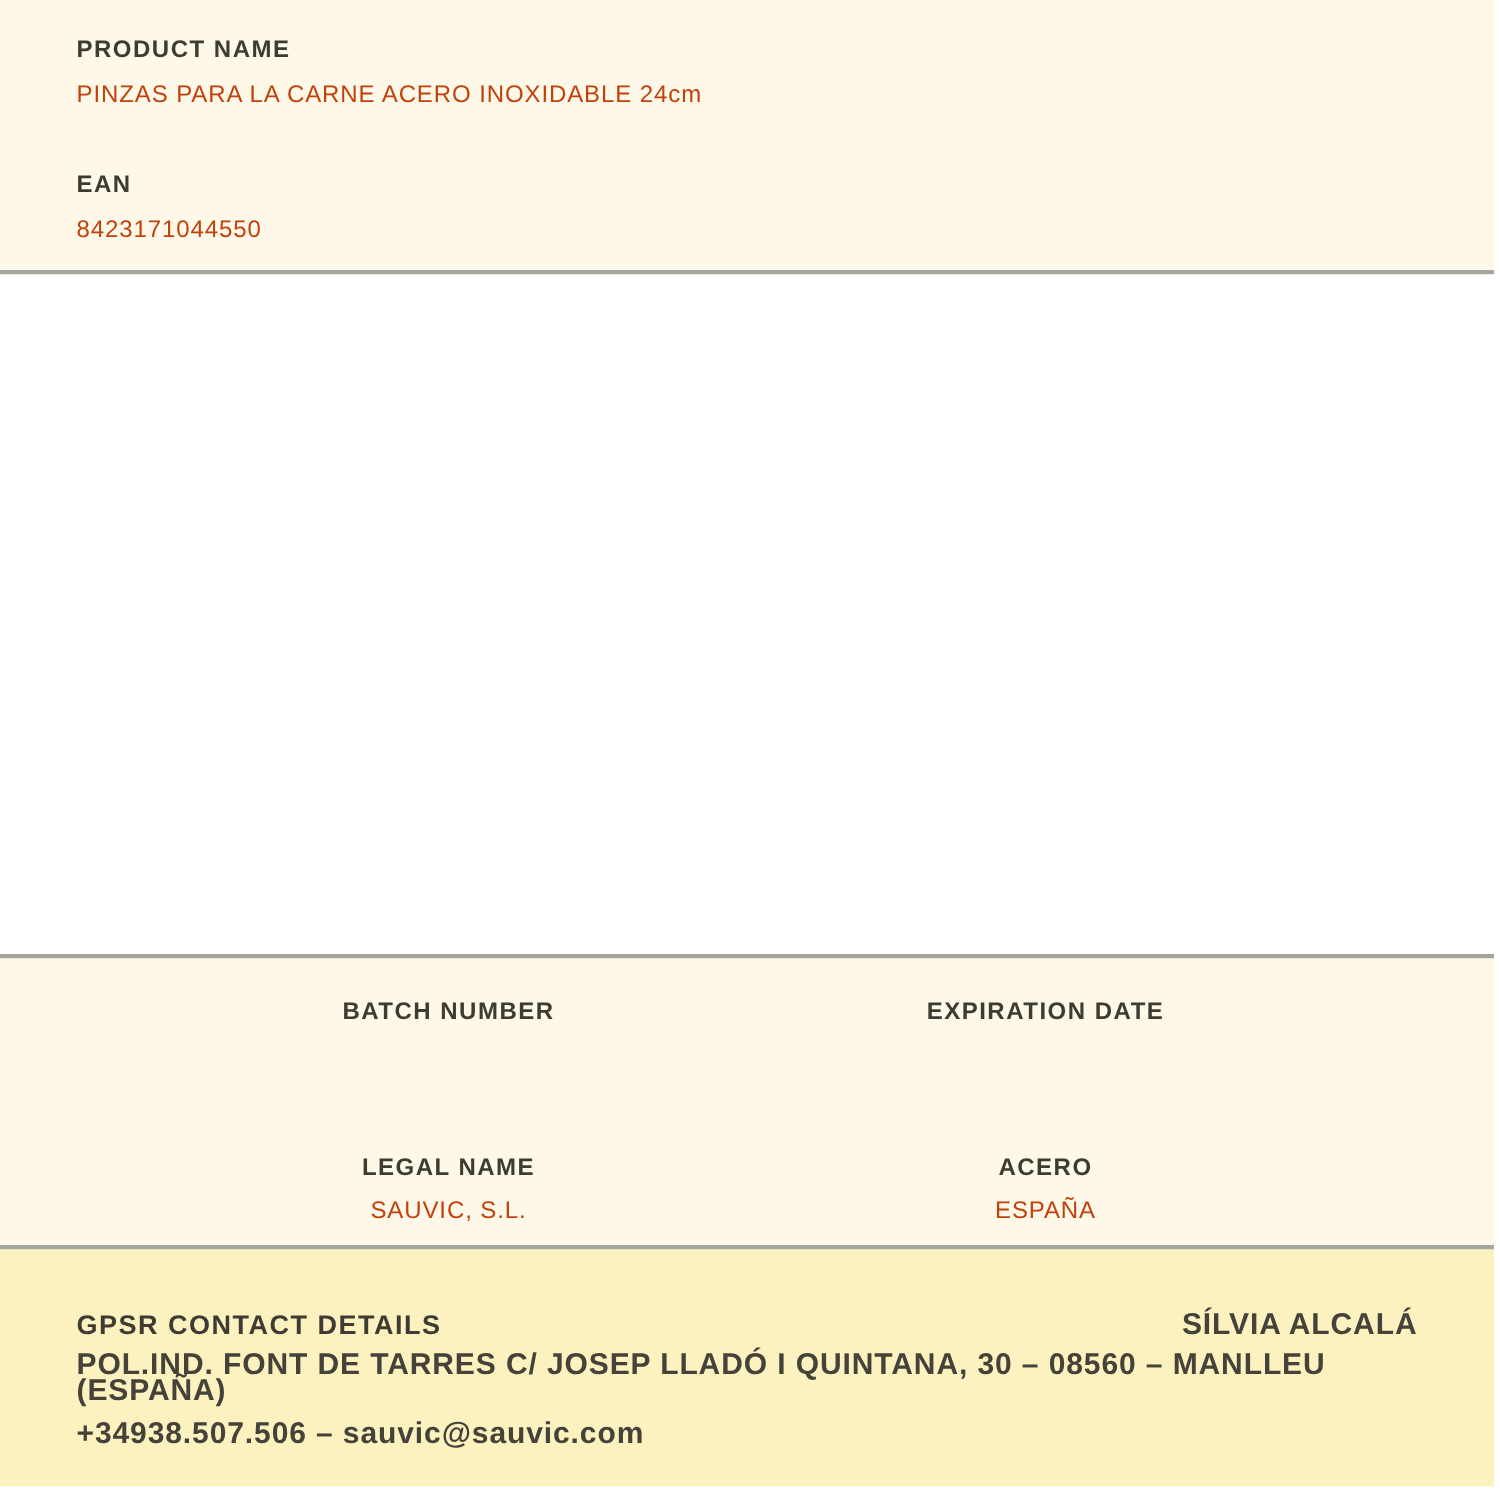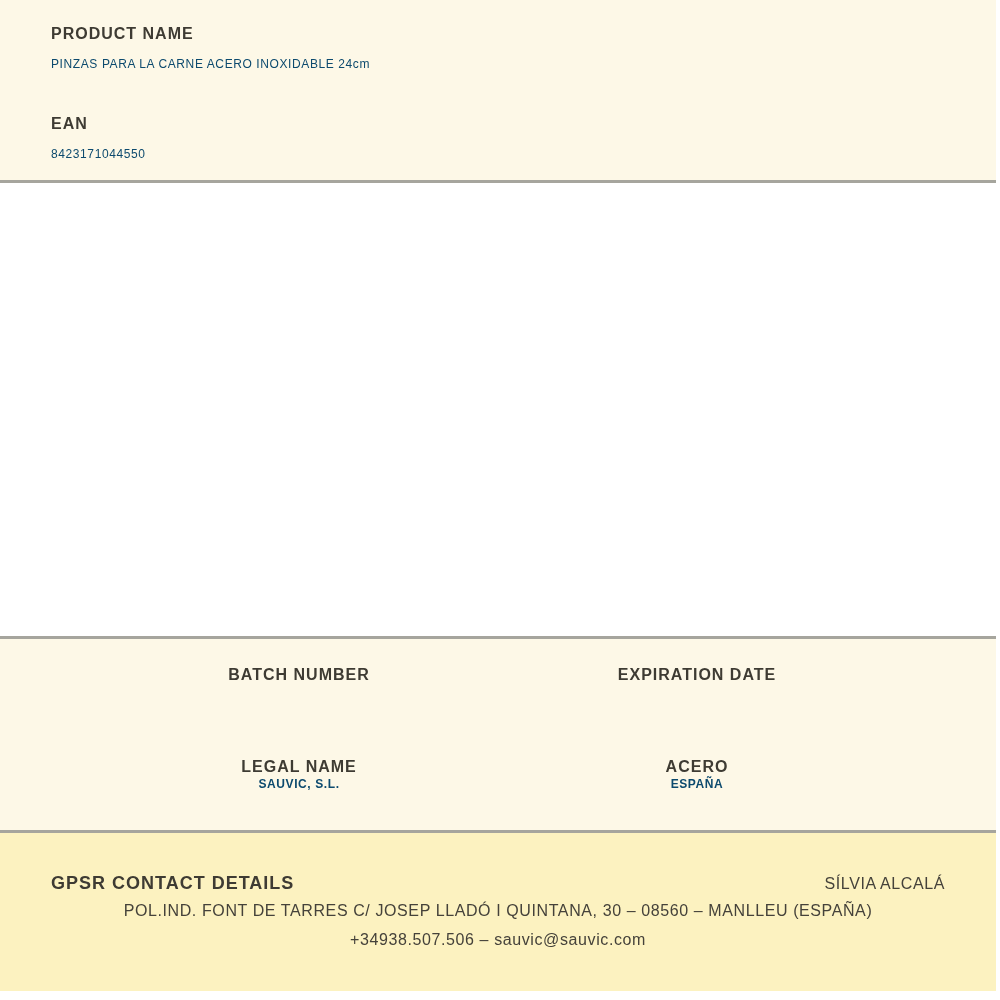--- a/index.html
+++ b/index.html
@@ -21,24 +21,24 @@
     padding: 26px 51px 0 51px;
   }
   .field-label {
     font-size: 16px;
     font-weight: bold;
     letter-spacing: 1px;
     color: #3E3B33;
     line-height: 16px;
   }
   .field-value {
-    font-size: 12px;
+    font-size: 16px;
     font-weight: normal;
     letter-spacing: 0.6px;
-    color: #0c4a6e;
+    color: #c2410c;
     line-height: 16px;
   }
   .sec-header .field-value { margin-top: 14px; }
   .sec-header .ean-label { margin-top: 44px; }
 
   
   .sec-image {
     height: 456px;
     background: #ffffff;
     border-bottom: 3px solid #A6A59D;
@@ -47,21 +47,21 @@
   
   .sec-details {
     height: 194px;
     background: #FDF8E7;
     border-bottom: 3px solid #A6A59D;
     padding: 28px 100px 0 100px;
   }
   .detail-row { display: flex; }
   .detail-col { flex: 1; text-align: center; }
   .detail-row.row-two { margin-top: 58px; }
-  .detail-col .field-value { line-height: 18px; font-weight: bold; }
+  .detail-col .field-value { margin-top: 12px; line-height: 18px; }
   .detail-col .field-value:empty { min-height: 18px; }
 
   
   .sec-contact {
     height: 158px;
     background: #FCF2C0;
     padding: 42px 51px 0 51px;
   }
   .contact-line-1 {
     display: flex;
@@ -69,26 +69,26 @@
     align-items: baseline;
   }
   .contact-heading {
     font-size: 18px;
     font-weight: bold;
     letter-spacing: 1px;
     color: #3E3B33;
     line-height: 17px;
   }
   .contact-name, .contact-address, .contact-phone {
-    font-size: 16px;
-    font-weight: normal;
+    font-size: 20px;
+    font-weight: bold;
     letter-spacing: 0.6px;
     color: #45423A;
     line-height: 17px;
-    text-align: center;
+    text-align: left;
   }
   .contact-address { margin-top: 10px; }
   .contact-phone { margin-top: 12px; }
 </style>
 </head>
 <body>
 
 <div class="page">
 
   <div class="sec-header">

